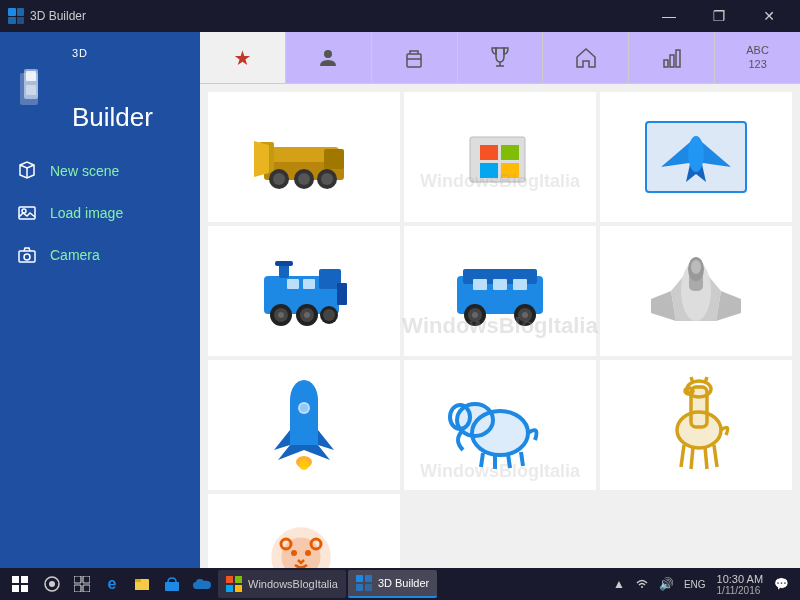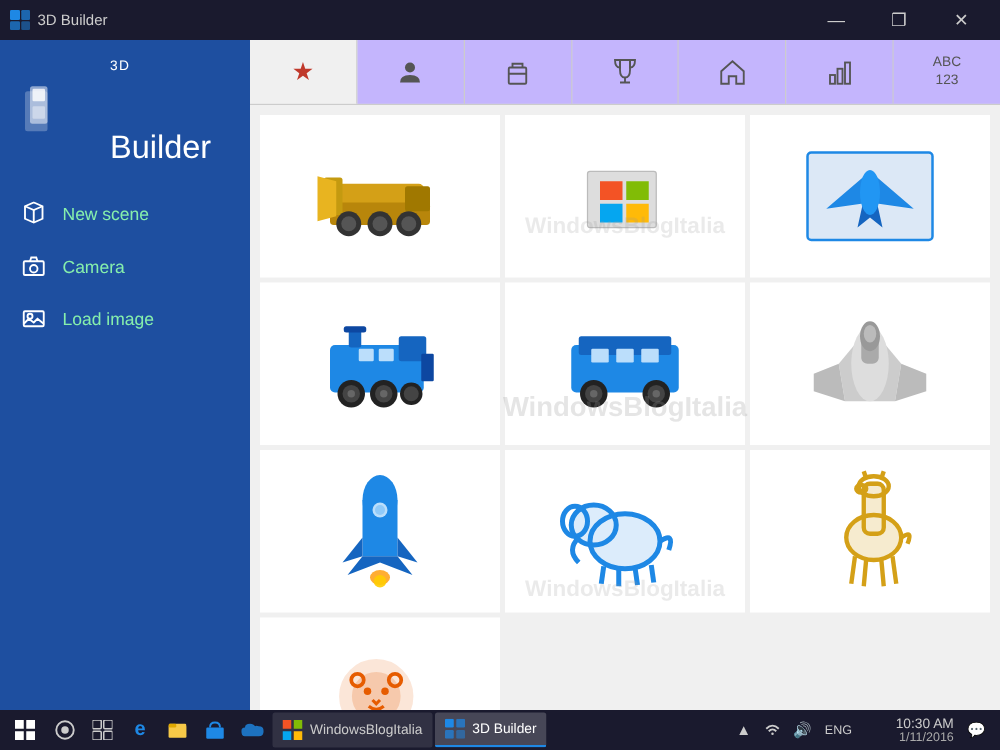--- a/index.html
+++ b/index.html
@@ -58,21 +58,21 @@
       background: #1e4fa0;
       display: flex;
       flex-direction: column;
       padding: 0;
       flex-shrink: 0;
     }
     .sidebar-logo {
       display: flex;
       align-items: center;
       padding: 16px 14px 20px 16px;
-      gap: 24px;
+      gap: 8px;
     }
     .logo-icon {
       width: 48px;
       height: 48px;
       flex-shrink: 0;
     }
     .logo-text {
       display: flex;
       flex-direction: column;
       line-height: 1;
@@ -261,23 +261,22 @@
     }
     .taskbar-right-icon {
       color: #ccc;
       font-size: 12px;
       cursor: pointer;
       padding: 2px 3px;
     }
     .taskbar-time {
       color: #ccc;
       font-size: 11px;
-      text-align: right;
+      text-align: left;
       padding: 0 4px;
-      margin-left: 24px;
     }
   </style>
 </head>
 <body>
 
 <div class="title-bar">
   <div class="title-bar-left">
     <svg class="title-bar-icon" viewBox="0 0 16 16">
       <rect x="0" y="0" width="8" height="8" fill="#1e88e5" rx="1"></rect>
       <rect x="9" y="0" width="7" height="8" fill="#1e88e5" rx="1" opacity="0.7"></rect>
@@ -321,37 +320,37 @@
             <path d="M10 7 L10 17" stroke="white" stroke-width="1.5" fill="none"></path>
           </svg>
         </span>
         <span>New scene</span>
       </div>
 
 
       <div class="sidebar-item">
         <span class="sidebar-item-icon">
           <svg width="20" height="20" viewBox="0 0 20 20" fill="none" stroke="white" stroke-width="1.5">
+            <rect x="2" y="4" width="16" height="12" rx="1"></rect>
+            <circle cx="7" cy="8" r="2"></circle>
+            <path d="M2 14 L6 10 L10 13 L13 10 L18 14"></path>
+          </svg>
+        </span>
+        <span>Load image</span>
+      </div>
+
+      <div class="sidebar-item">
+        <span class="sidebar-item-icon">
+          <svg width="20" height="20" viewBox="0 0 20 20" fill="none" stroke="white" stroke-width="1.5">
             <rect x="2" y="6" width="16" height="11" rx="1"></rect>
             <path d="M7 6 L8 3 L12 3 L13 6"></path>
             <circle cx="10" cy="12" r="3"></circle>
           </svg>
         </span>
         <span>Camera</span>
-      </div>
-
-      <div class="sidebar-item">
-        <span class="sidebar-item-icon">
-          <svg width="20" height="20" viewBox="0 0 20 20" fill="none" stroke="white" stroke-width="1.5">
-            <rect x="2" y="4" width="16" height="12" rx="1"></rect>
-            <circle cx="7" cy="8" r="2"></circle>
-            <path d="M2 14 L6 10 L10 13 L13 10 L18 14"></path>
-          </svg>
-        </span>
-        <span>Load image</span>
       </div>
 
     </div>
   </div>
 
   <div class="content">
 
     <div class="category-tabs">
       <div class="cat-tab active">
         <span style="color:#c0392b; font-size:20px;">★</span>

